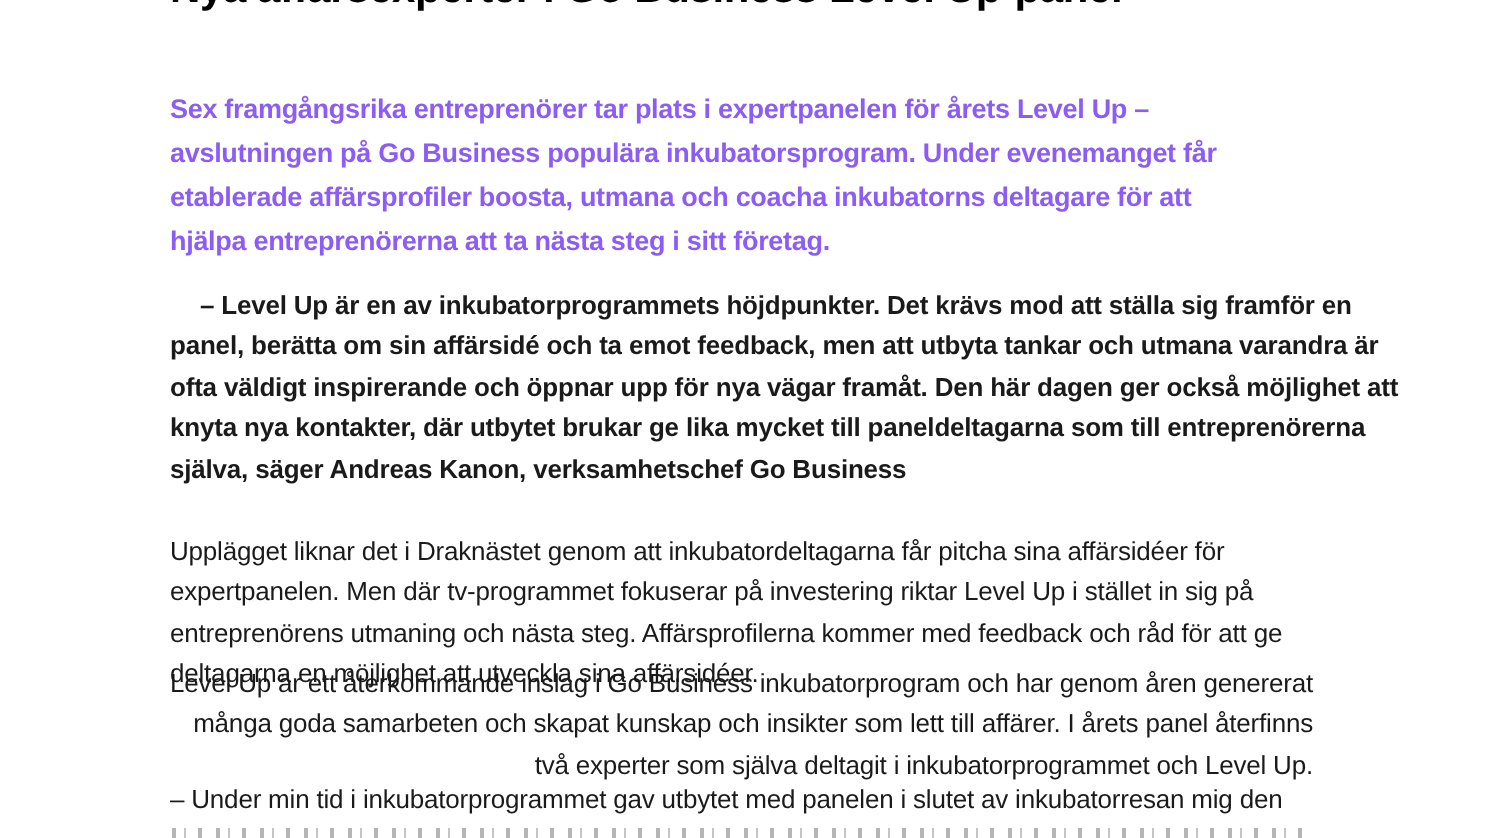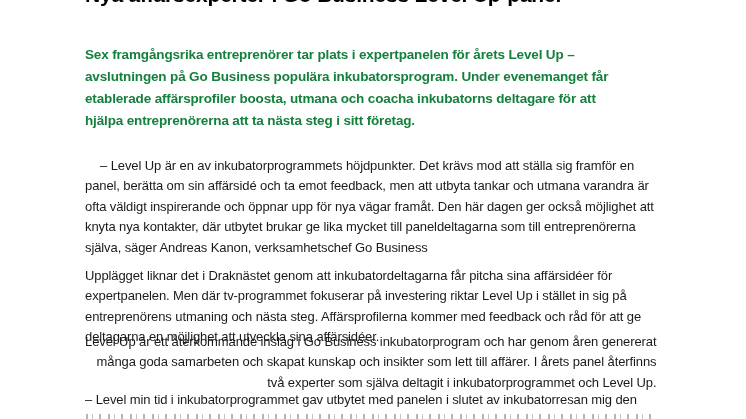--- a/index.html
+++ b/index.html
@@ -32,31 +32,31 @@
     line-height: 24px;
     font-weight: 700;
     color: #000000;
     letter-spacing: -0.2px;
   }
   .intro {
     top: 44px;
     font-size: 13.5px;
     line-height: 22px;
     font-weight: 700;
-    color: #15803d;
+    color: #8b5cf6;
     letter-spacing: -0.15px;
   }
   .body-p {
     font-size: 13px;
     line-height: 20.4px;
     font-weight: 400;
     color: #1a1a1a;
     letter-spacing: -0.1px;
   }
-  .p1 { top: 156px; text-indent: 15px; }
+  .p1 { top: 143px; text-indent: 15px; font-weight: bold; }
   .p2 { top: 266px; }
   .p3 { top: 332px; text-align: right; }
   .p4 { top: 390px; }
   
   .clipped-line-fragment {
     position: absolute;
     left: 86px;
     top: 414px;
     width: 566px;
     height: 5px;
@@ -89,17 +89,17 @@
 
   <p class="txt body-p p2">Upplägget liknar det i Draknästet genom att inkubatordeltagarna får pitcha sina affärsidéer för
 expertpanelen. Men där tv-programmet fokuserar på investering riktar Level Up i stället in sig på
 entreprenörens utmaning och nästa steg. Affärsprofilerna kommer med feedback och råd för att ge
 deltagarna en möjlighet att utveckla sina affärsidéer.</p>
 
   <p class="txt body-p p3">Level Up är ett återkommande inslag i Go Business inkubatorprogram och har genom åren genererat
 många goda samarbeten och skapat kunskap och insikter som lett till affärer. I årets panel återfinns
 två experter som själva deltagit i inkubatorprogrammet och Level Up.</p>
 
-  <p class="txt body-p p4">– Level min tid i inkubatorprogrammet gav utbytet med panelen i slutet av inkubatorresan mig den</p>
+  <p class="txt body-p p4">– Under min tid i inkubatorprogrammet gav utbytet med panelen i slutet av inkubatorresan mig den</p>
 
   <div class="clipped-line-fragment"></div>
 
 </div>
 
 </body></html>

